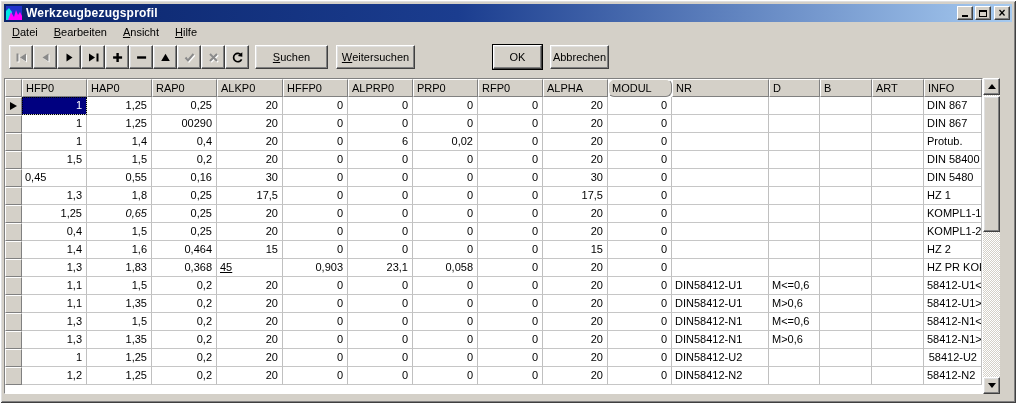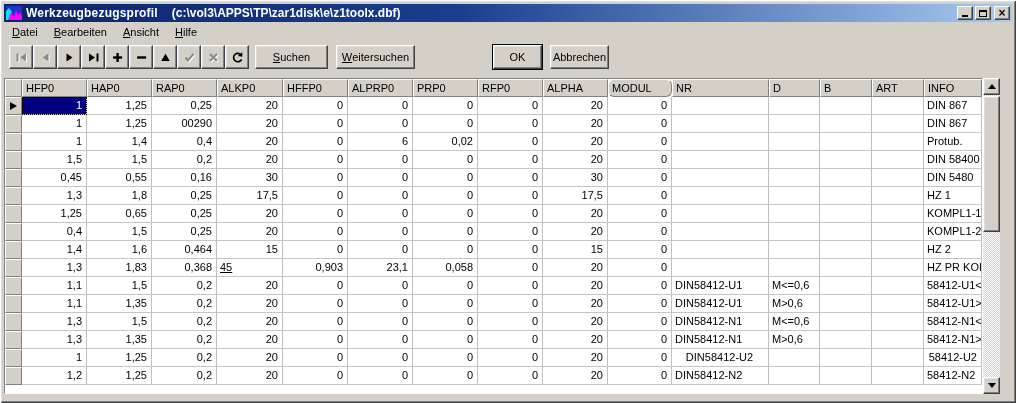--- a/index.html
+++ b/index.html
@@ -116,21 +116,20 @@
 
 <div id="window">
 
   <div class="titlebar">
     <svg class="app-icon" viewBox="0 0 16 14">
       <rect x="0" y="0" width="16" height="14" fill="#2233cc"></rect>
       <path d="M0,14 L0,5 L3,2 L6,6 L6,14 Z" fill="#00e5e5"></path>
       <path d="M2,14 L5,6 L8,11 L10,4 L12,9 L14,6 L16,10 L16,14 Z" fill="#ff00ff"></path>
     </svg>
     <span class="title-text">Werkzeugbezugsprofil</span>
-    <span class="title-path">(c:\vol3\APPS\TP\zar1disk\e\z1toolx.dbf)</span>
     <span class="win-btns">
       <span class="win-btn">
           <span class="glyph-min"></span>
         </span>
       <span class="win-btn">
           <span class="glyph-max"></span>
         </span>
       <span class="win-btn" style="margin-left:3px">
           <span class="glyph-close">×</span>
         </span>
@@ -296,21 +295,21 @@
           <div class="cell" style="width: 65px; text-align: right;">20</div>
           <div class="cell" style="width: 64px; text-align: right;">0</div>
           <div class="cell" style="width: 97px; text-align: left;"></div>
           <div class="cell" style="width: 51px; text-align: left;"></div>
           <div class="cell" style="width: 52px; text-align: left;"></div>
           <div class="cell" style="width: 52px; text-align: left;"></div>
           <div class="cell" style="width: 58px; text-align: left;">DIN 58400</div>
         </div>
         <div class="grid-row">
           <div class="ind"></div>
-          <div class="cell" style="width: 65px; text-align: right;">0,45</div>
+          <div class="cell" style="width: 65px; text-align: left;">0,45</div>
           <div class="cell" style="width: 65px; text-align: right;">0,55</div>
           <div class="cell" style="width: 65px; text-align: right;">0,16</div>
           <div class="cell" style="width: 66px; text-align: right;">30</div>
           <div class="cell" style="width: 65px; text-align: right;">0</div>
           <div class="cell" style="width: 65px; text-align: right;">0</div>
           <div class="cell" style="width: 65px; text-align: right;">0</div>
           <div class="cell" style="width: 65px; text-align: right;">0</div>
           <div class="cell" style="width: 65px; text-align: right;">30</div>
           <div class="cell" style="width: 64px; text-align: right;">0</div>
           <div class="cell" style="width: 97px; text-align: left;"></div>
@@ -333,21 +332,21 @@
           <div class="cell" style="width: 64px; text-align: right;">0</div>
           <div class="cell" style="width: 97px; text-align: left;"></div>
           <div class="cell" style="width: 51px; text-align: left;"></div>
           <div class="cell" style="width: 52px; text-align: left;"></div>
           <div class="cell" style="width: 52px; text-align: left;"></div>
           <div class="cell" style="width: 58px; text-align: left;">HZ 1</div>
         </div>
         <div class="grid-row">
           <div class="ind"></div>
           <div class="cell" style="width: 65px; text-align: right;">1,25</div>
-          <div class="cell" style="width: 65px; text-align: right;">0,65</div>
+          <div class="cell" style="width: 65px; text-align: right; font-style: italic;">0,65</div>
           <div class="cell" style="width: 65px; text-align: right;">0,25</div>
           <div class="cell" style="width: 66px; text-align: right;">20</div>
           <div class="cell" style="width: 65px; text-align: right;">0</div>
           <div class="cell" style="width: 65px; text-align: right;">0</div>
           <div class="cell" style="width: 65px; text-align: right;">0</div>
           <div class="cell" style="width: 65px; text-align: right;">0</div>
           <div class="cell" style="width: 65px; text-align: right;">20</div>
           <div class="cell" style="width: 64px; text-align: right;">0</div>
           <div class="cell" style="width: 97px; text-align: left;"></div>
           <div class="cell" style="width: 51px; text-align: left;"></div>
@@ -486,21 +485,21 @@
           <div class="cell" style="width: 65px; text-align: right;">1</div>
           <div class="cell" style="width: 65px; text-align: right;">1,25</div>
           <div class="cell" style="width: 65px; text-align: right;">0,2</div>
           <div class="cell" style="width: 66px; text-align: right;">20</div>
           <div class="cell" style="width: 65px; text-align: right;">0</div>
           <div class="cell" style="width: 65px; text-align: right;">0</div>
           <div class="cell" style="width: 65px; text-align: right;">0</div>
           <div class="cell" style="width: 65px; text-align: right;">0</div>
           <div class="cell" style="width: 65px; text-align: right;">20</div>
           <div class="cell" style="width: 64px; text-align: right;">0</div>
-          <div class="cell" style="width: 97px; text-align: center;">DIN58412-U2</div>
+          <div class="cell" style="width: 97px; text-align: left;">DIN58412-U2</div>
           <div class="cell" style="width: 51px; text-align: left;"></div>
           <div class="cell" style="width: 52px; text-align: left;"></div>
           <div class="cell" style="width: 52px; text-align: left;"></div>
           <div class="cell" style="width: 58px; text-align: right;">58412-U2</div>
         </div>
         <div class="grid-row">
           <div class="ind"></div>
           <div class="cell" style="width: 65px; text-align: right;">1,2</div>
           <div class="cell" style="width: 65px; text-align: right;">1,25</div>
           <div class="cell" style="width: 65px; text-align: right;">0,2</div>

